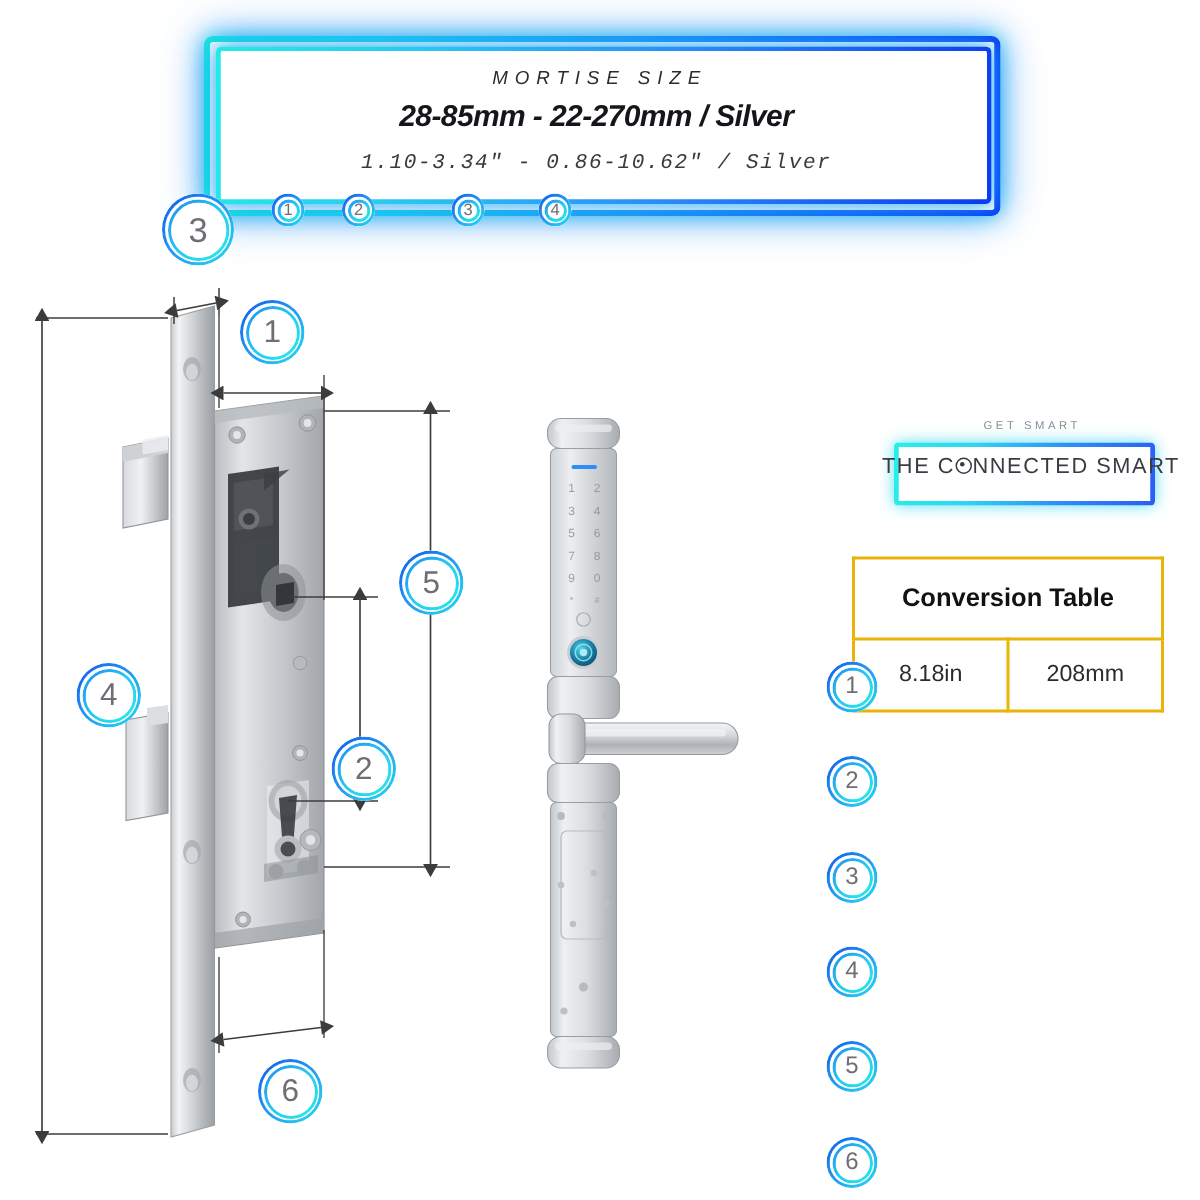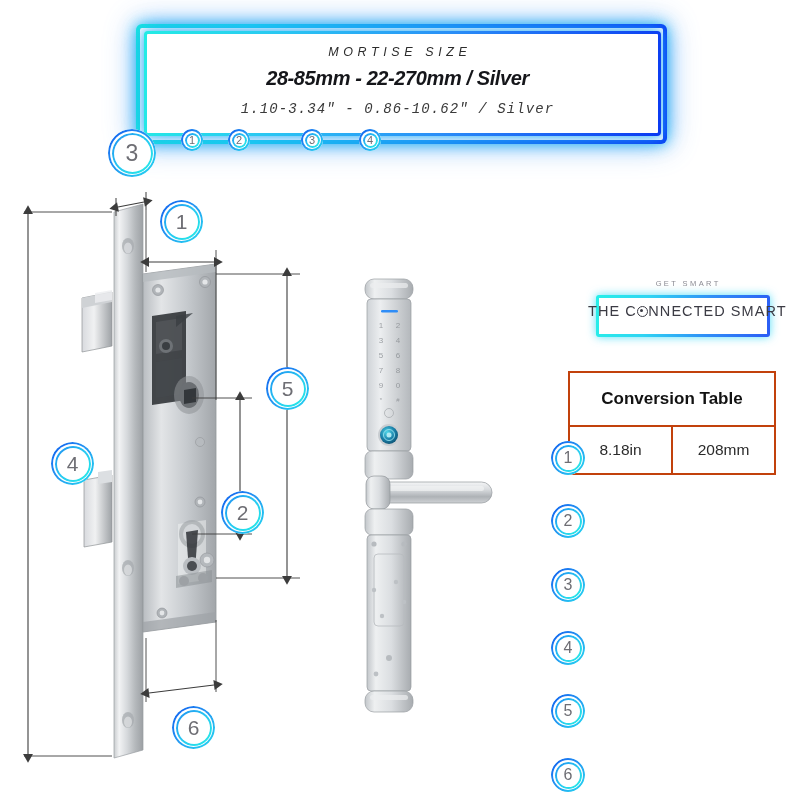--- a/index.html
+++ b/index.html
@@ -219,21 +219,21 @@
   
   .conv-table {
     position: absolute;
     left: 568px;
     top: 371px;
     width: 208px;
     border-collapse: collapse;
     table-layout: fixed;
   }
   .conv-table td, .conv-table th {
-    border: 2px solid #c2410c;
+    border: 2px solid #eab308;
     text-align: center;
     color: #2b2b2b;
     font-weight: 400;
     font-size: 15.5px;
     height: 46px;
     padding: 0;
   }
   .conv-table th {
     font-size: 17px;
     font-weight: bold;

